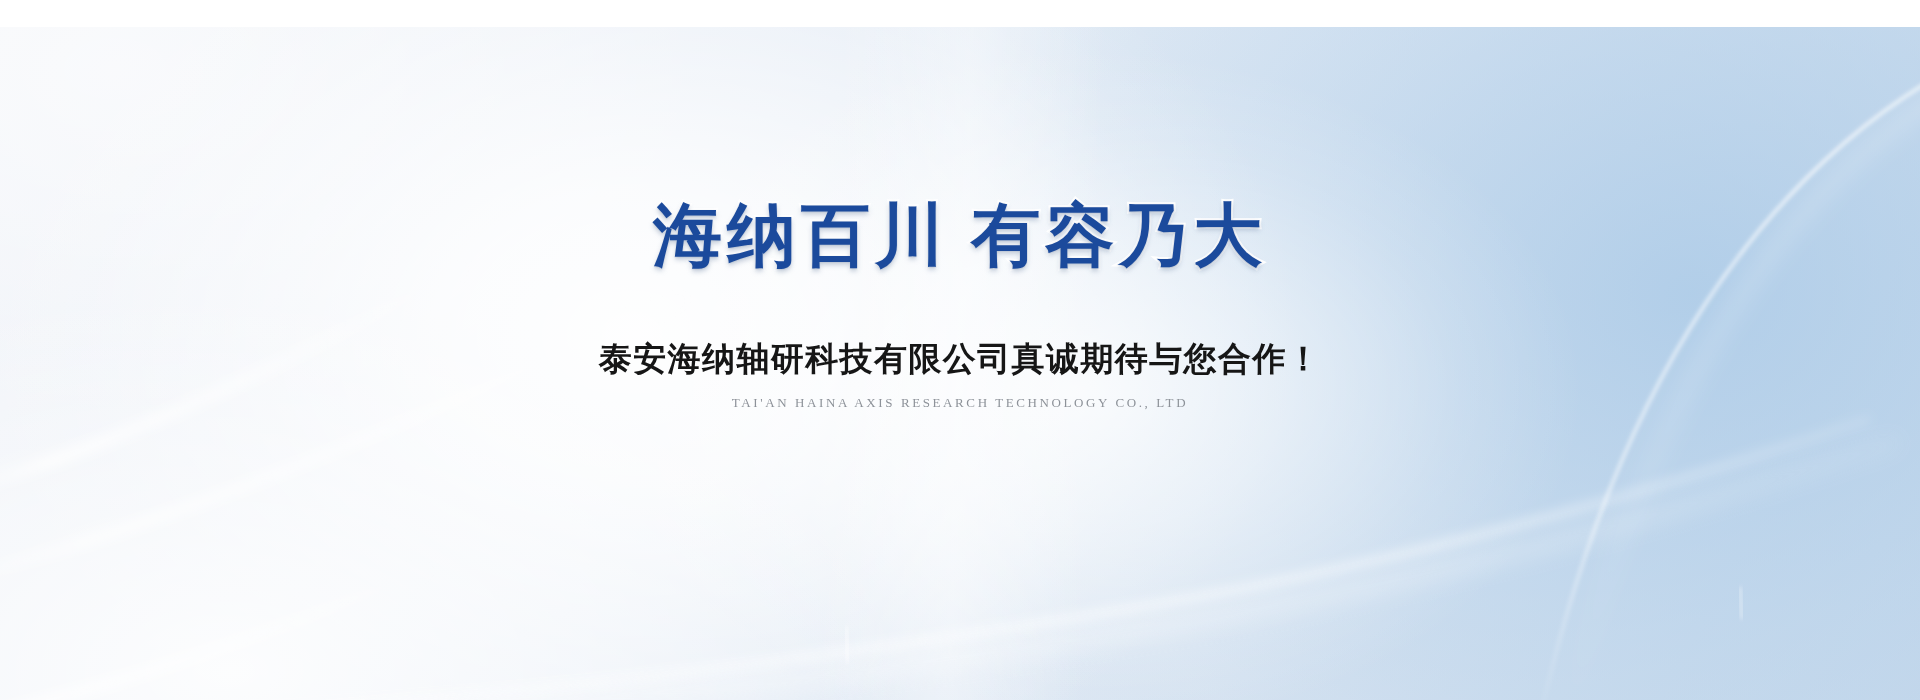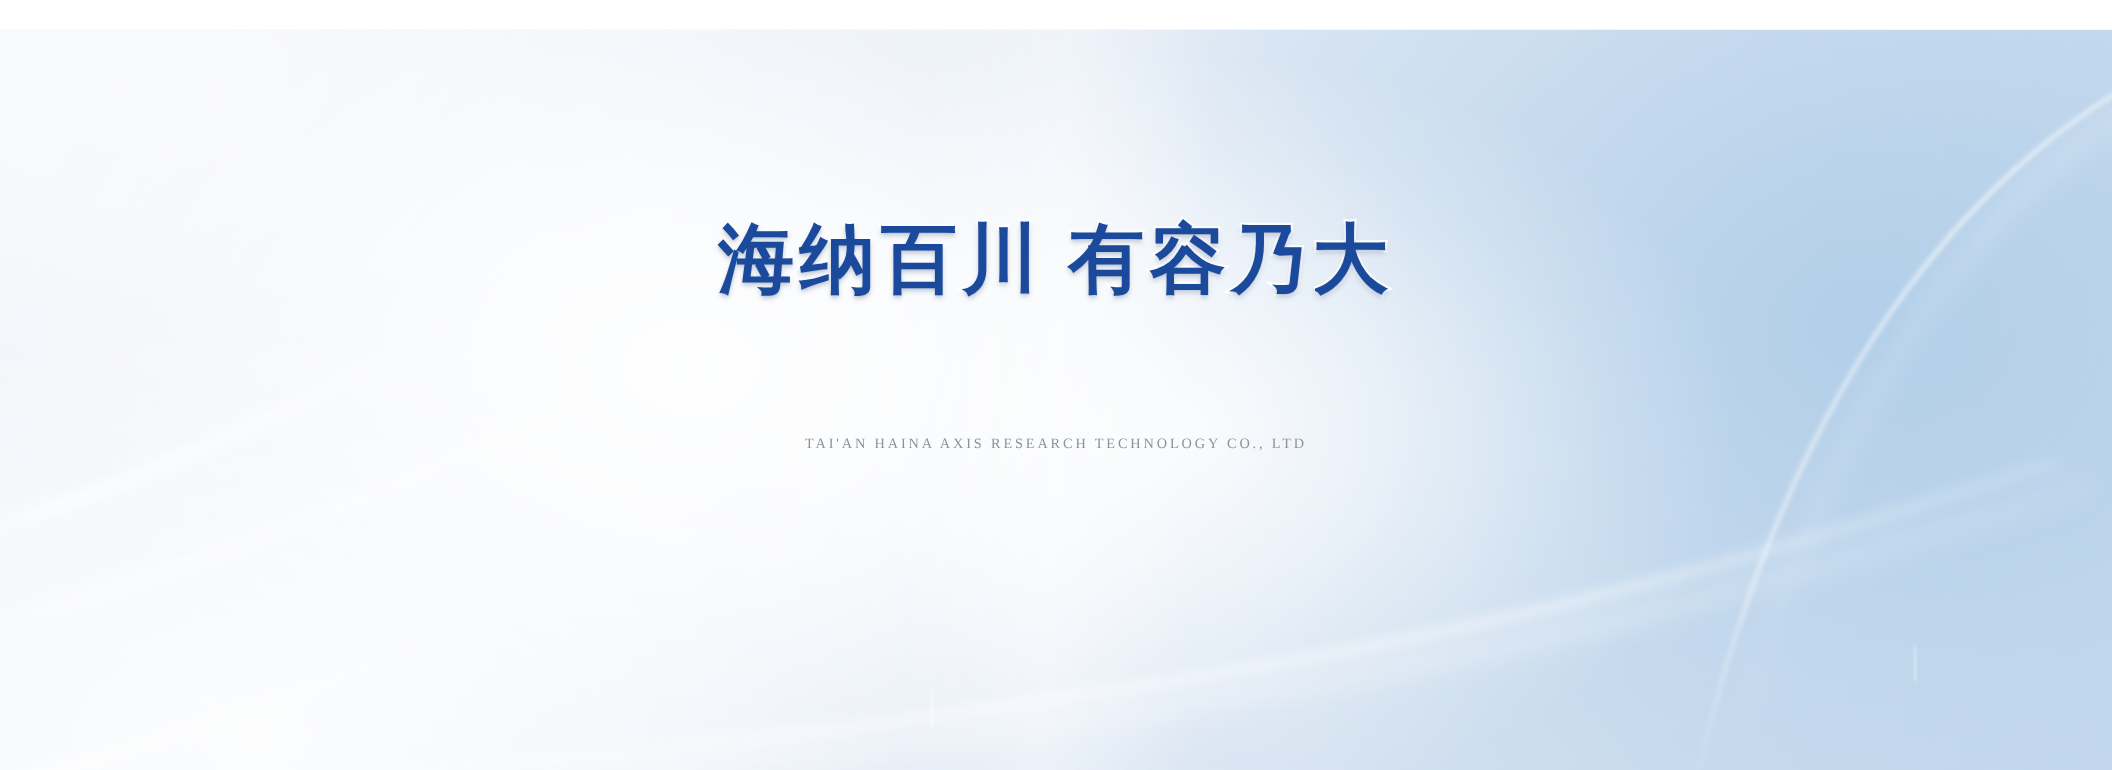--- a/index.html
+++ b/index.html
@@ -235,17 +235,18 @@
     <path d="M60,700 C420,676 820,640 1250,560 C1470,516 1660,462 1870,392" fill="none" stroke="url(#botArc)" stroke-width="5.5" filter="url(#soft2)"></path>
     <path d="M120,700 C470,690 880,654 1290,576 C1510,532 1690,480 1900,414" fill="none" stroke="url(#botArc)" stroke-width="15" opacity="0.42" filter="url(#soft3)"></path>
 
     <path d="M846,600 L848,636" fill="none" stroke="#ffffff" stroke-opacity="0.9" stroke-width="2" filter="url(#soft1)"></path>
     <path d="M1740,560 L1742,592" fill="none" stroke="#ffffff" stroke-opacity="0.7" stroke-width="2" filter="url(#soft1)"></path>
   </svg>
 
   <div class="content">
     <h1 class="headline">海纳百川 有容乃大</h1>
 
+    <p class="subtitle-cn">泰安海纳轴研科技有限公司真诚期待与您合作！</p>
 
     <p class="subtitle-en">TAI'AN HAINA AXIS RESEARCH TECHNOLOGY CO., LTD</p>
   </div>
 
 </div>
 
 </body></html>

